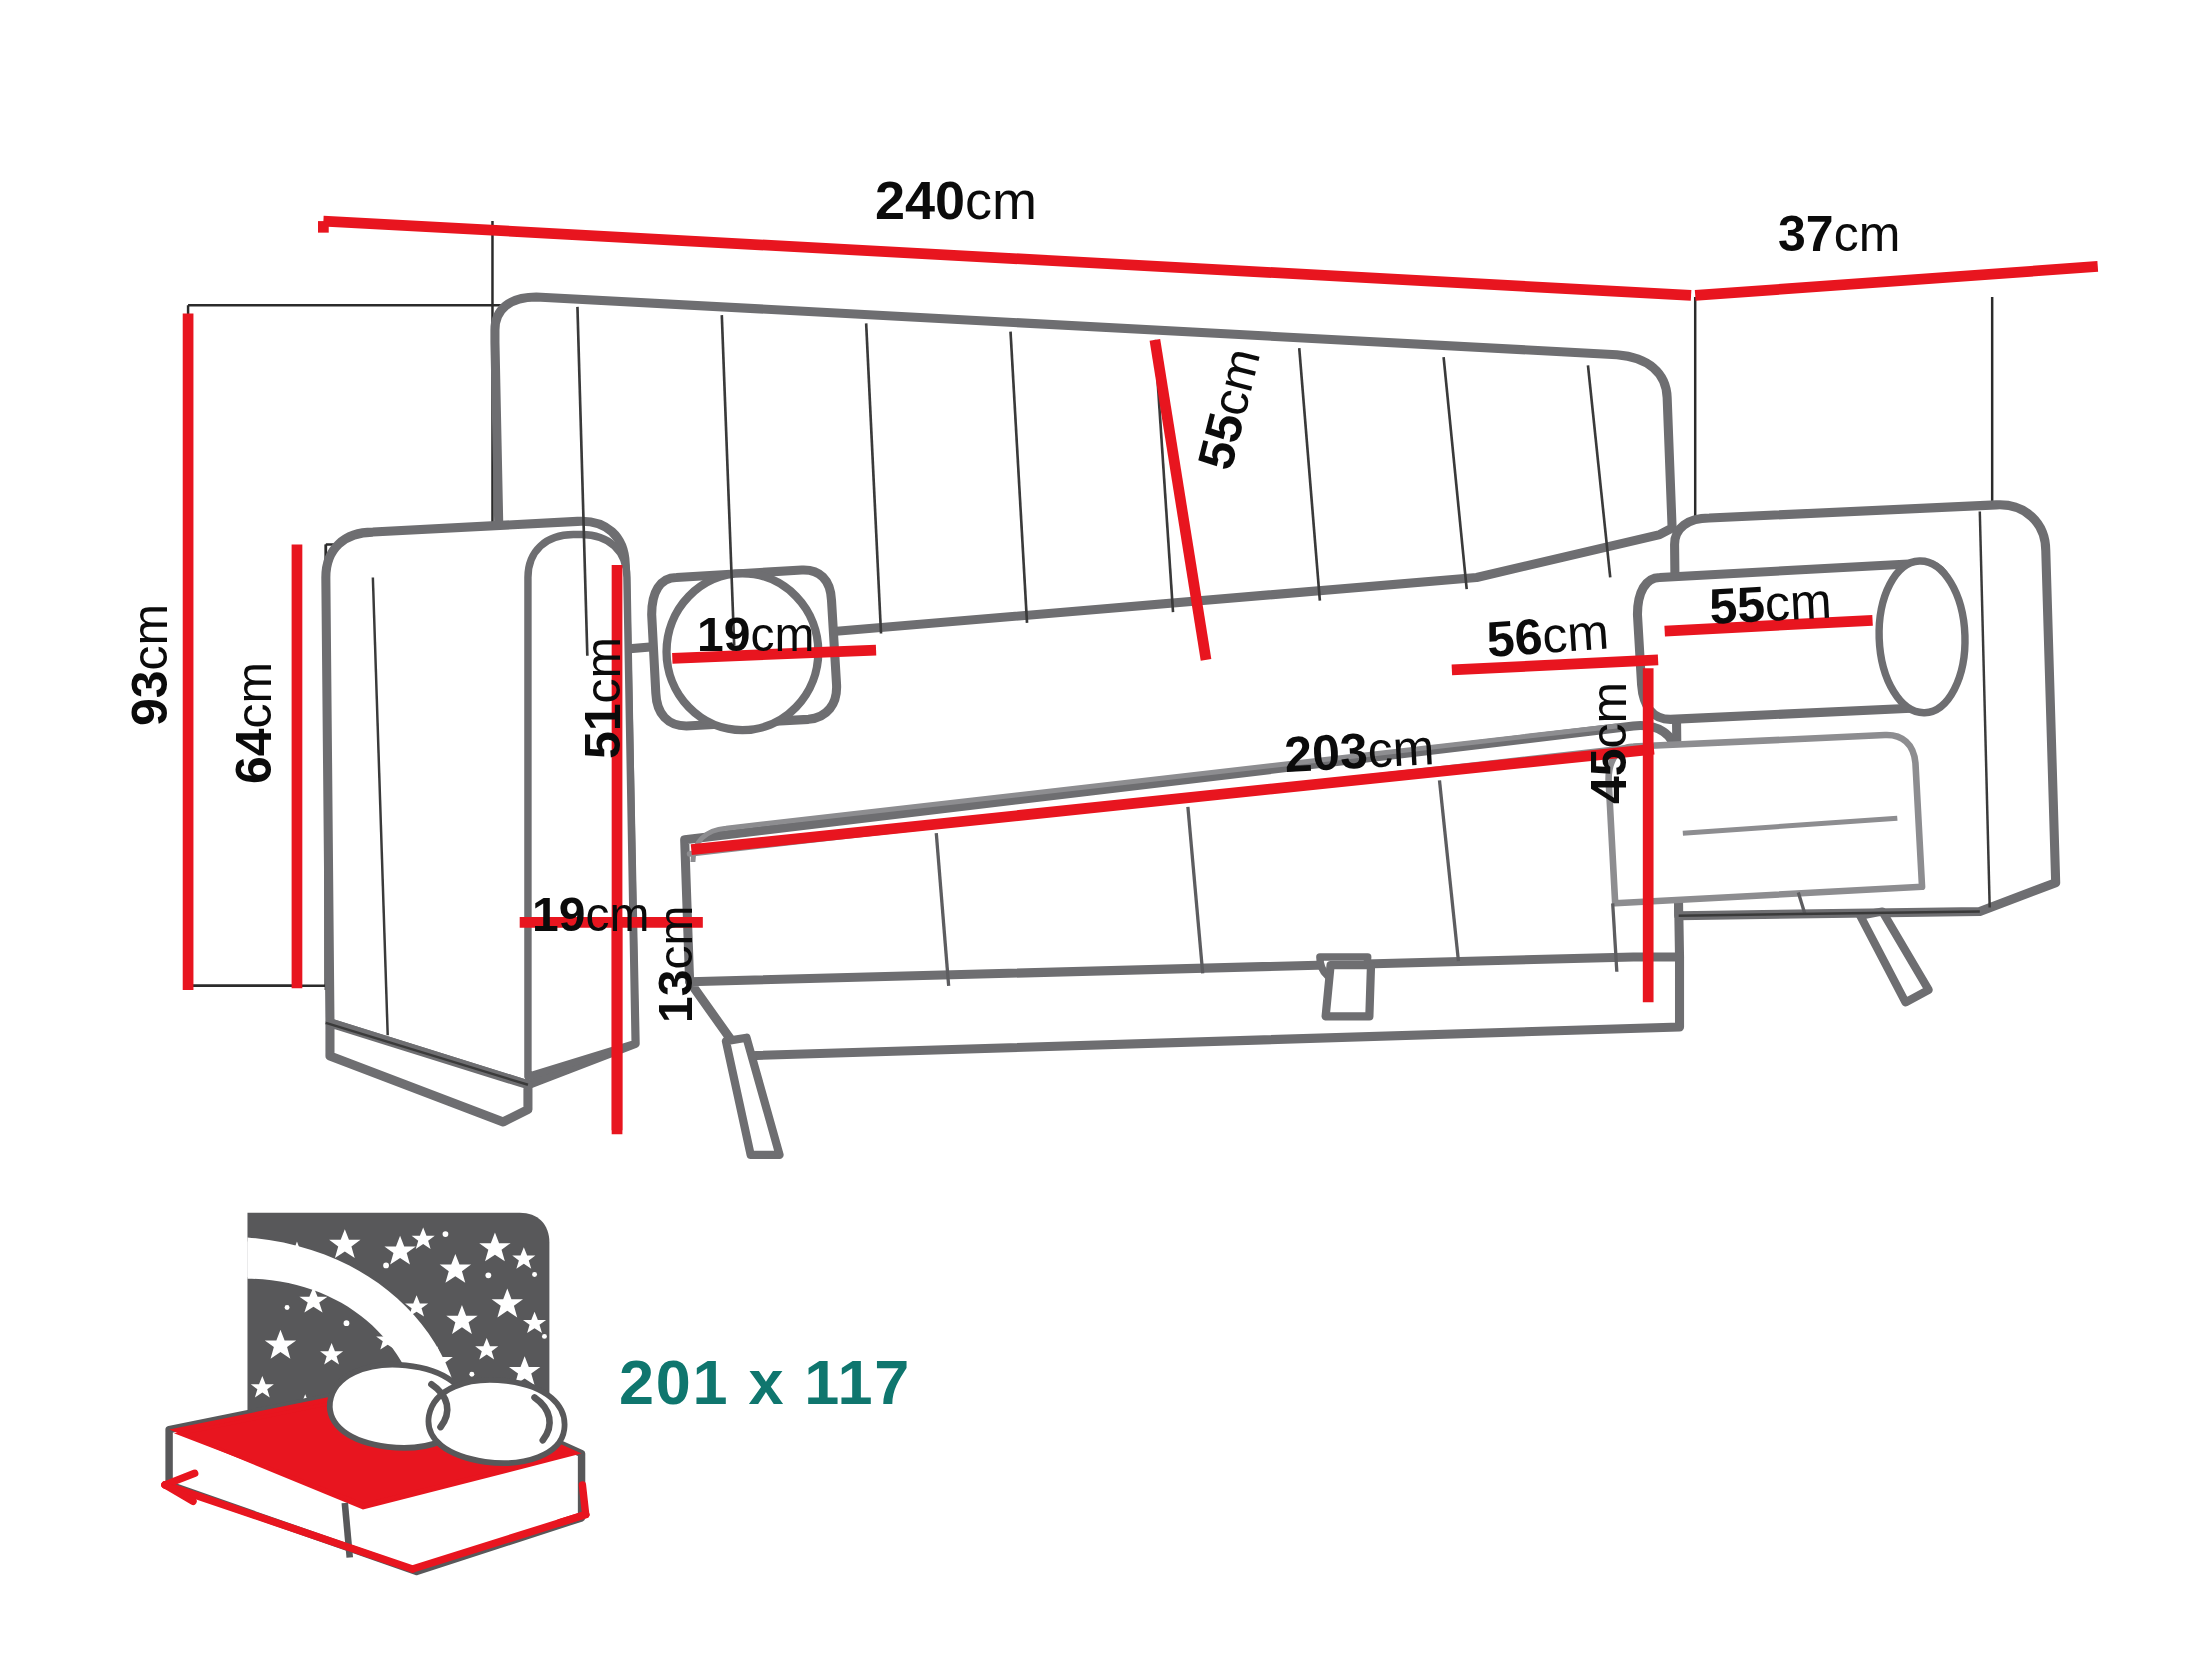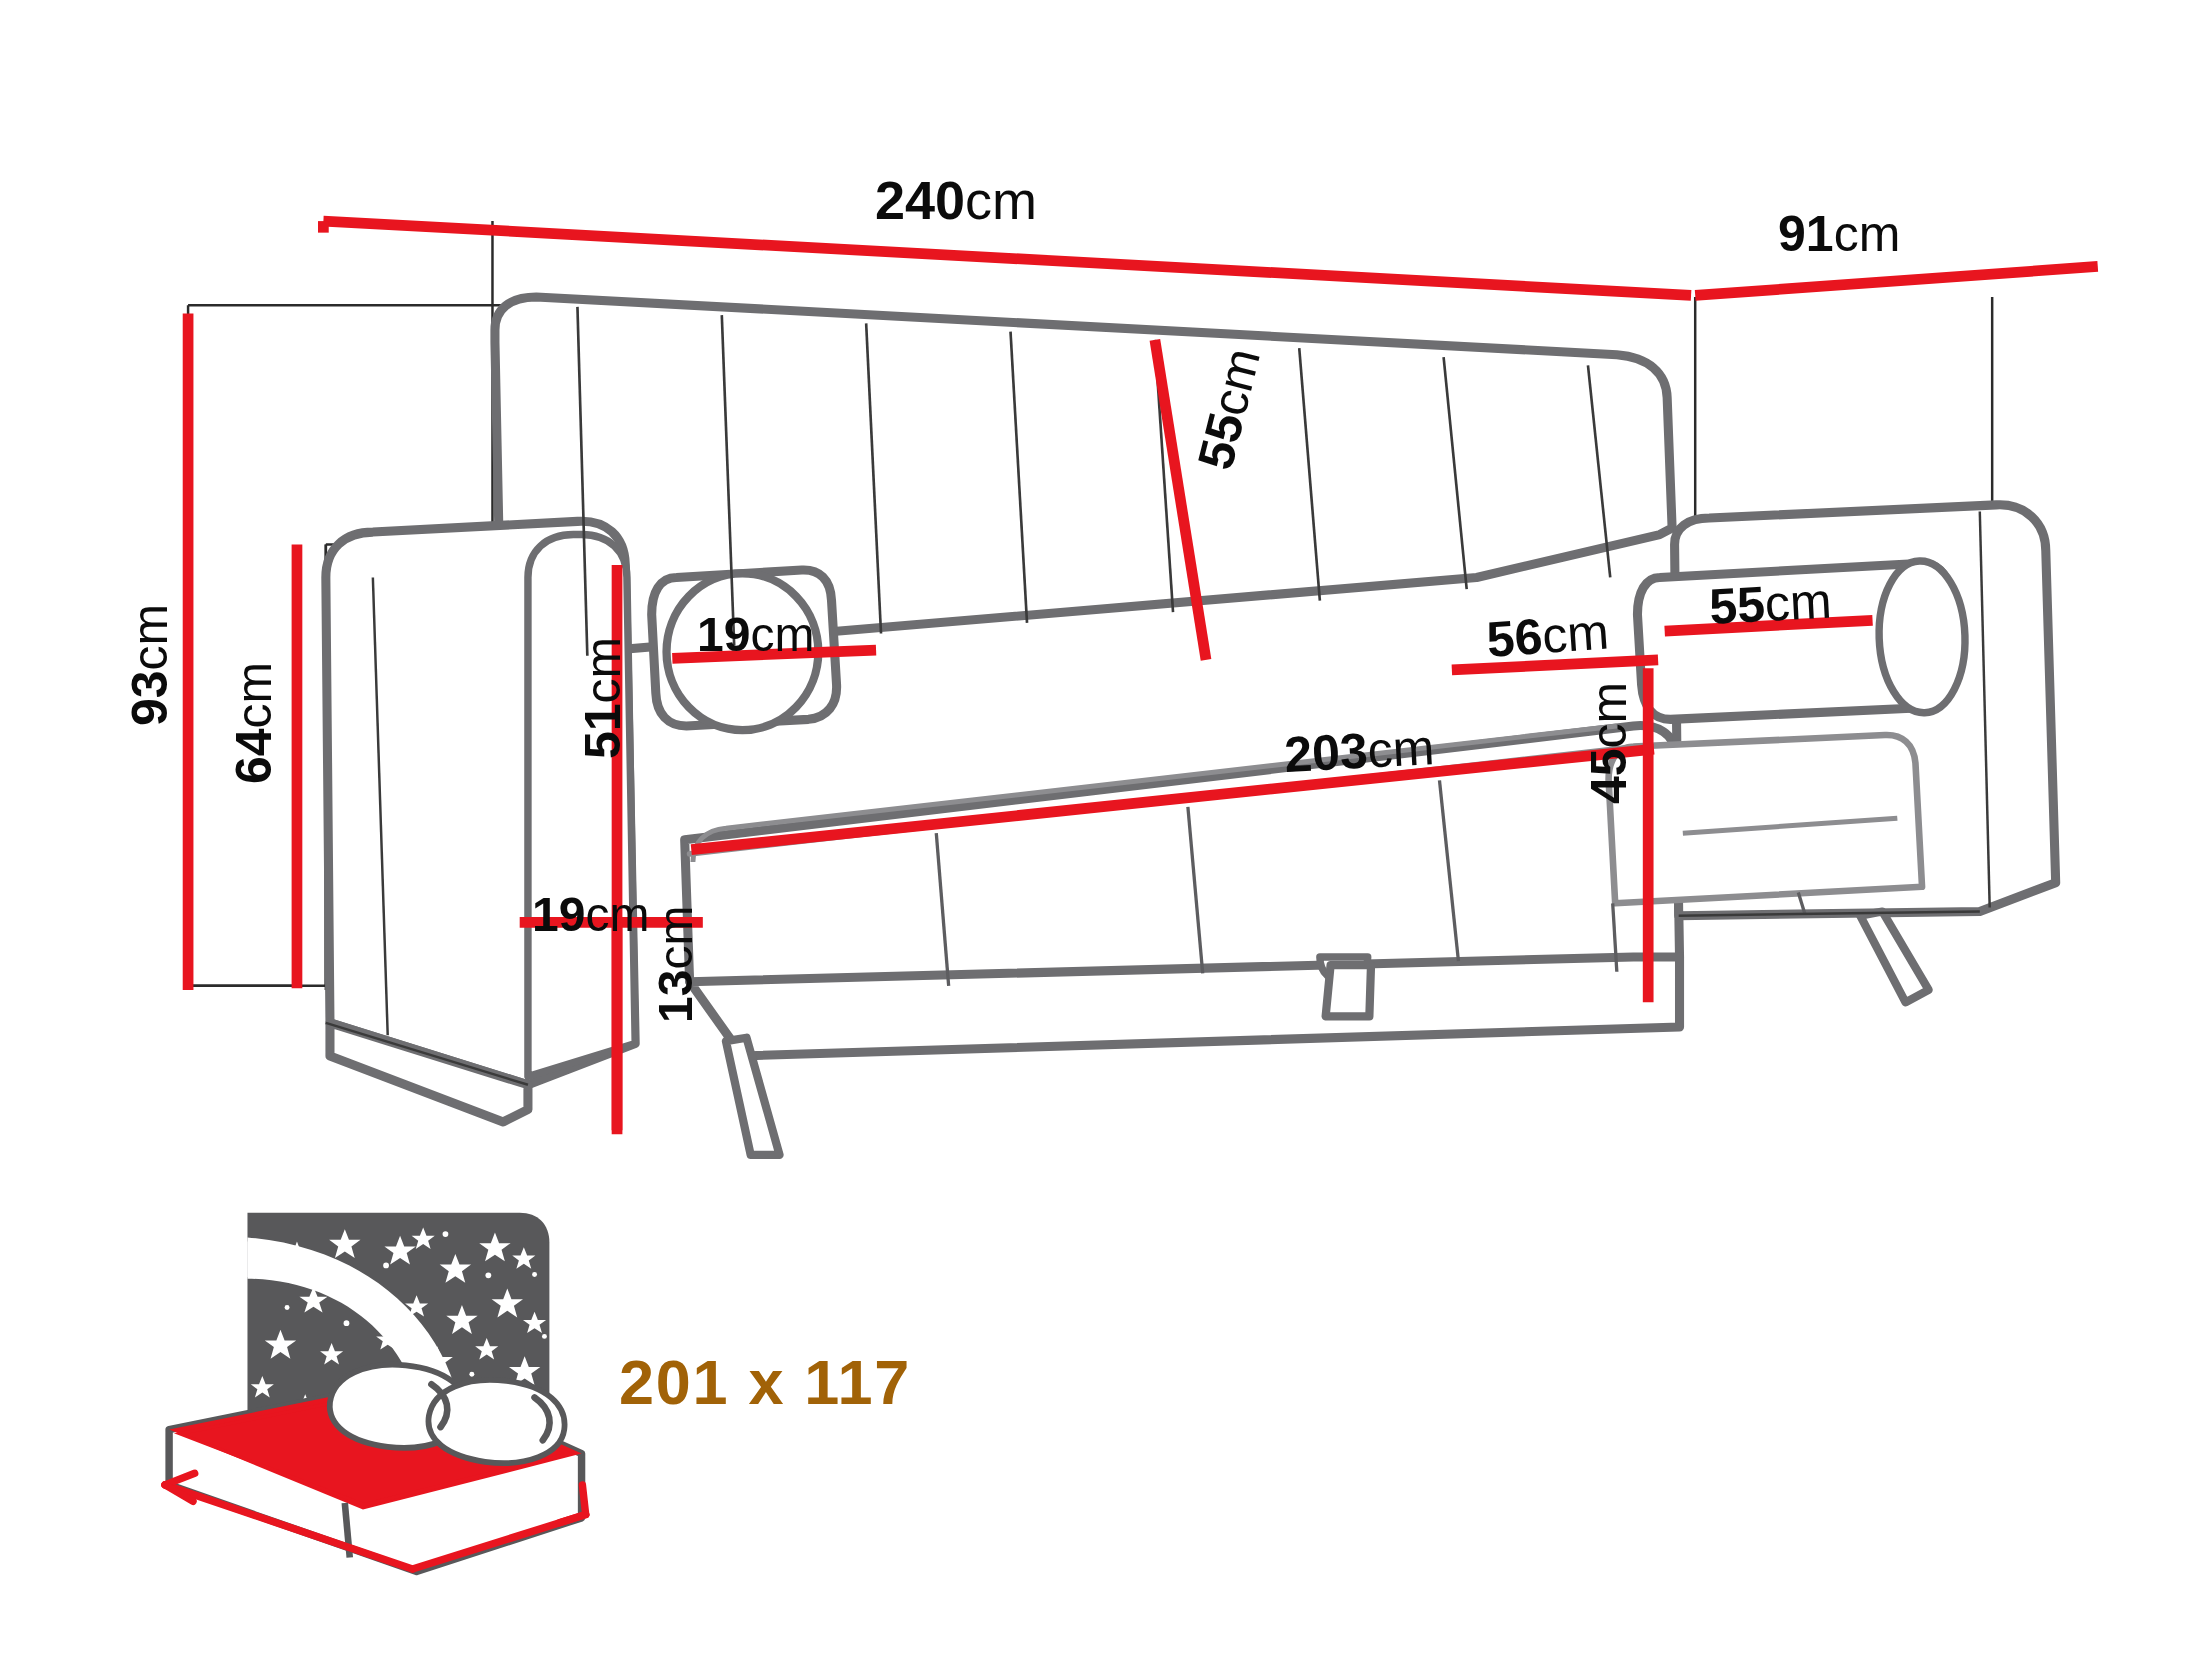--- a/index.html
+++ b/index.html
@@ -4,21 +4,21 @@
 <style>
   html,body{margin:0;padding:0;background:#ffffff;}
   body{width:2205px;height:1654px;position:relative;overflow:hidden;
        font-family:"Liberation Sans","DejaVu Sans",sans-serif;background:#fff;}
   #stage{position:absolute;inset:0;width:2205px;height:1654px;text-align:right;}
   svg#drawing{position:absolute;left:0;top:0;width:2205px;height:1654px;}
 
   .dim-label{position:absolute;white-space:nowrap;color:#0b0b0b;line-height:1;}
   .dim-label .num{font-weight:bold;}
   .dim-label .unit{font-weight:normal;}
-  .bed-label{position:absolute;white-space:nowrap;color:#a16207;font-weight:bold;line-height:1;}
+  .bed-label{position:absolute;white-space:nowrap;color:#0f766e;font-weight:bold;line-height:1;}
 </style>
 </head>
 <body>
 
 <div id="stage">
 
   <svg id="drawing" viewBox="0 0 2673 2005">
     <defs>
       <g id="starfield-stars"></g>
     </defs>
@@ -284,21 +284,21 @@
         <path d="M 710 1836 L 678 1846"></path>
       </g>
     </g>
   </svg>
 
   <div class="dim-label" style="left:875px;top:173px;font-size:54px;">
     <span class="num">240</span><span class="unit">cm</span>
   </div>
 
   <div class="dim-label" style="left:1778px;top:209px;font-size:50px;">
-    <span class="num">91</span><span class="unit">cm</span>
+    <span class="num">37</span><span class="unit">cm</span>
   </div>
 
   <div class="dim-label" style="left:125px;top:726px;font-size:50px;transform:rotate(-90deg);transform-origin:left top;">
     <span class="num">93</span><span class="unit">cm</span>
   </div>
 
   <div class="dim-label" style="left:229px;top:784px;font-size:50px;transform:rotate(-90deg);transform-origin:left top;">
     <span class="num">64</span><span class="unit">cm</span>
   </div>
 

